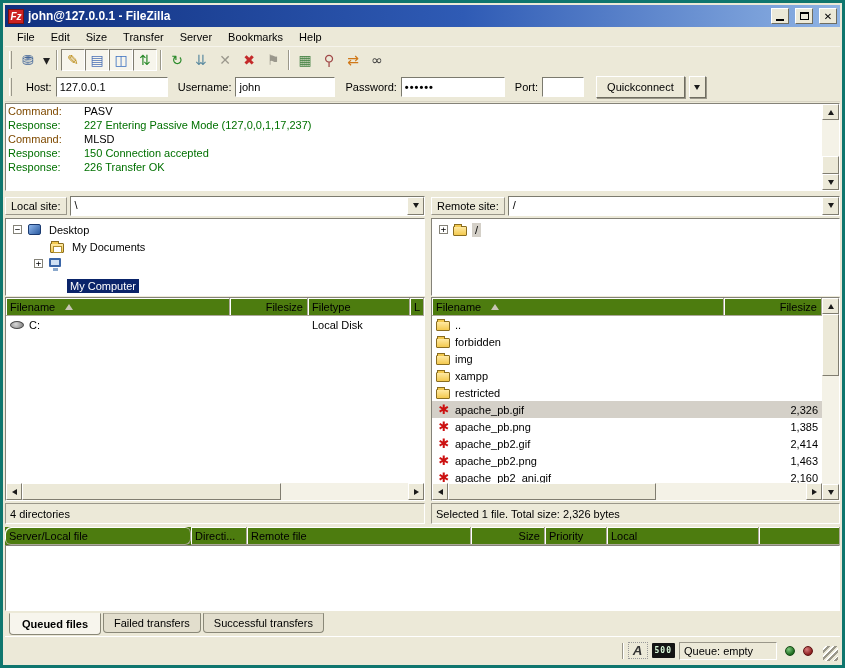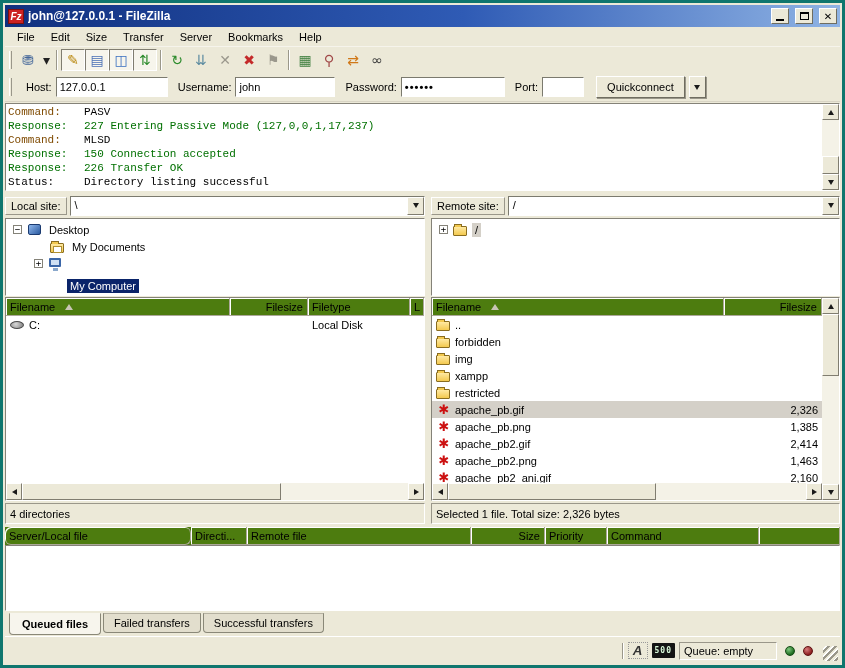--- a/index.html
+++ b/index.html
@@ -57,21 +57,21 @@
   .sthumb{background:#ece9d8;border:1px solid;border-color:#fff #807d70 #807d70 #fff;}
   .strack.to-end{justify-content:flex-end;}
   .thumb-log{height:18px;}
   .thumb-remote-v{height:62px;}
   .hthumb-local{width:67%;}
   .hthumb-remote{width:58%;}
 
   
   .log{flex:0 0 88px;display:flex;border:1px solid;border-color:#848278 #fff #fff #848278;background:#fff;margin:1px 0 0;}
   .log-lines{flex:1;padding:1px 2px;overflow:hidden;}
-  .log-row{height:14px;display:flex;align-items:center;font-family:Liberation Mono, monospace;}
+  .log-row{height:14px;display:flex;align-items:flex-start;}
   .log-label{flex:0 0 76px;}
   .log-row.command .log-label{color:#7f4a00;}
   .log-row.response .log-label,.log-row.response .log-msg{color:#007000;}
 
   .splitter{flex:0 0 3px;}
 
   
   .panes{flex:1;display:flex;min-height:0;}
   .pane{display:flex;flex-direction:column;min-width:0;}
   .pane.local{flex:0 0 420px;}
@@ -288,24 +288,20 @@
         <div class="log-row response">
           <span class="log-label">Response:</span>
           <span class="log-msg">150 Connection accepted</span>
         </div>
 
         <div class="log-row response">
           <span class="log-label">Response:</span>
           <span class="log-msg">226 Transfer OK</span>
         </div>
 
-        <div class="log-row status">
-          <span class="log-label">Status:</span>
-          <span class="log-msg">Directory listing successful</span>
-        </div>
       </div>
     <div class="vscroll">
       <button class="sbtn">
           <span class="tri tri-up"></span>
         </button>
       <div class="strack to-end">
           <div class="sthumb thumb-log"></div>
         </div>
       <button class="sbtn">
           <span class="tri tri-down"></span>
@@ -549,21 +545,21 @@
   <div class="splitter"></div>
 
   <div class="queue">
     <div class="hrow queue-cols">
 
     <span class="hcell">Server/Local file</span>
         <span class="hcell">Directi...</span>
         <span class="hcell">Remote file</span>
         <span class="hcell">Size</span>
         <span class="hcell">Priority</span>
-        <span class="hcell">Command</span>
+        <span class="hcell">Local</span>
         <span class="hcell"></span>
       </div>
     <div class="queue-body"></div>
   </div>
 
   <div class="tabs">
     <span class="tab active">Queued files</span>
     <span class="tab">Failed transfers</span>
     <span class="tab">Successful transfers</span>
   </div>

